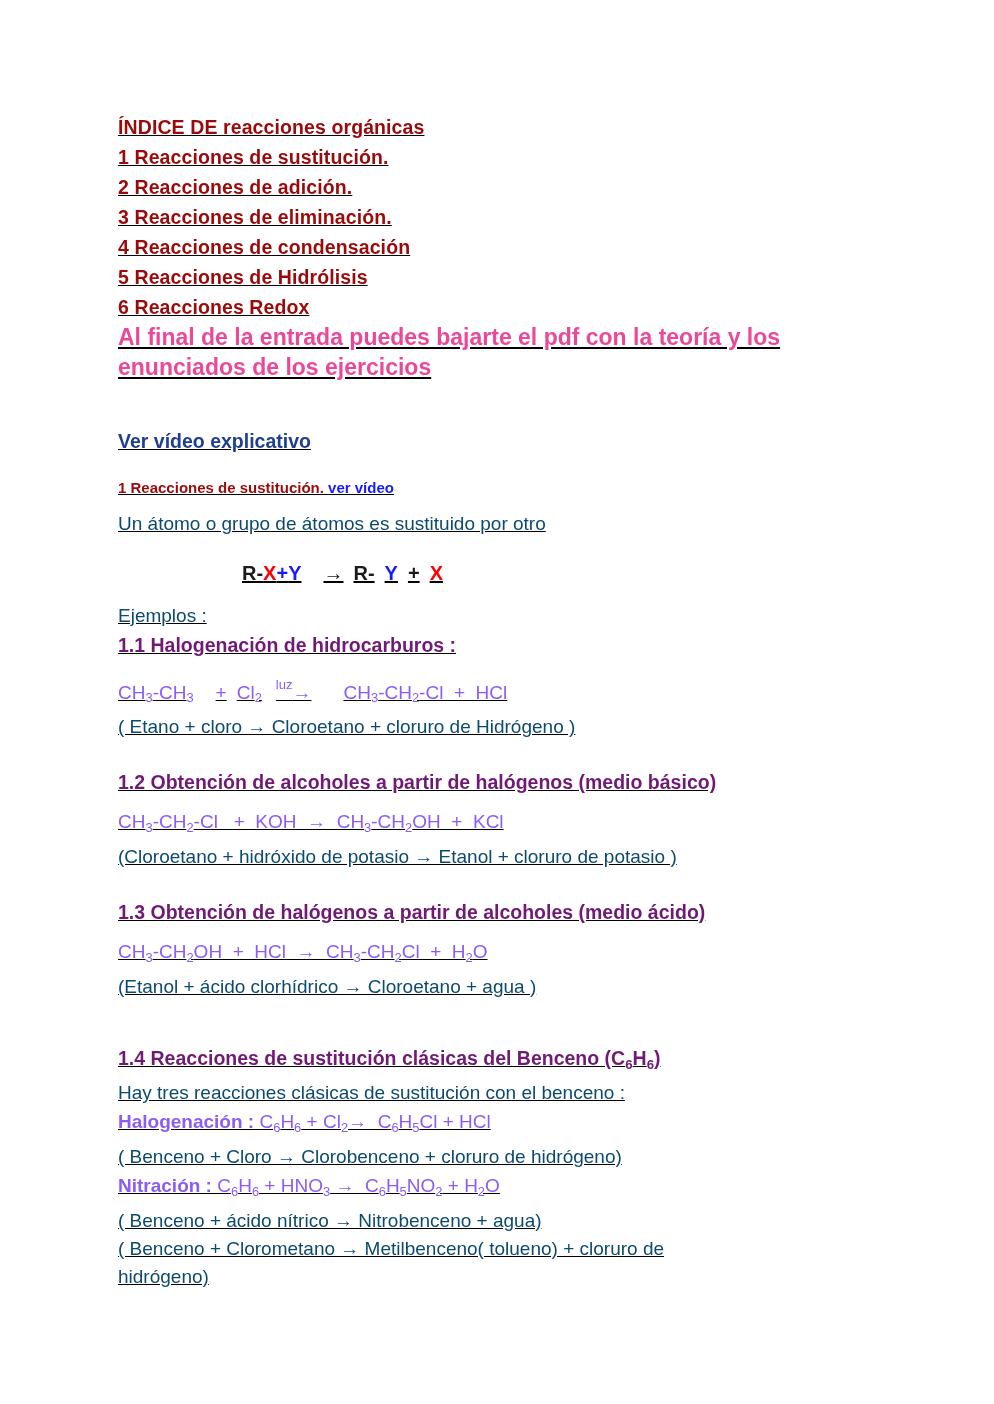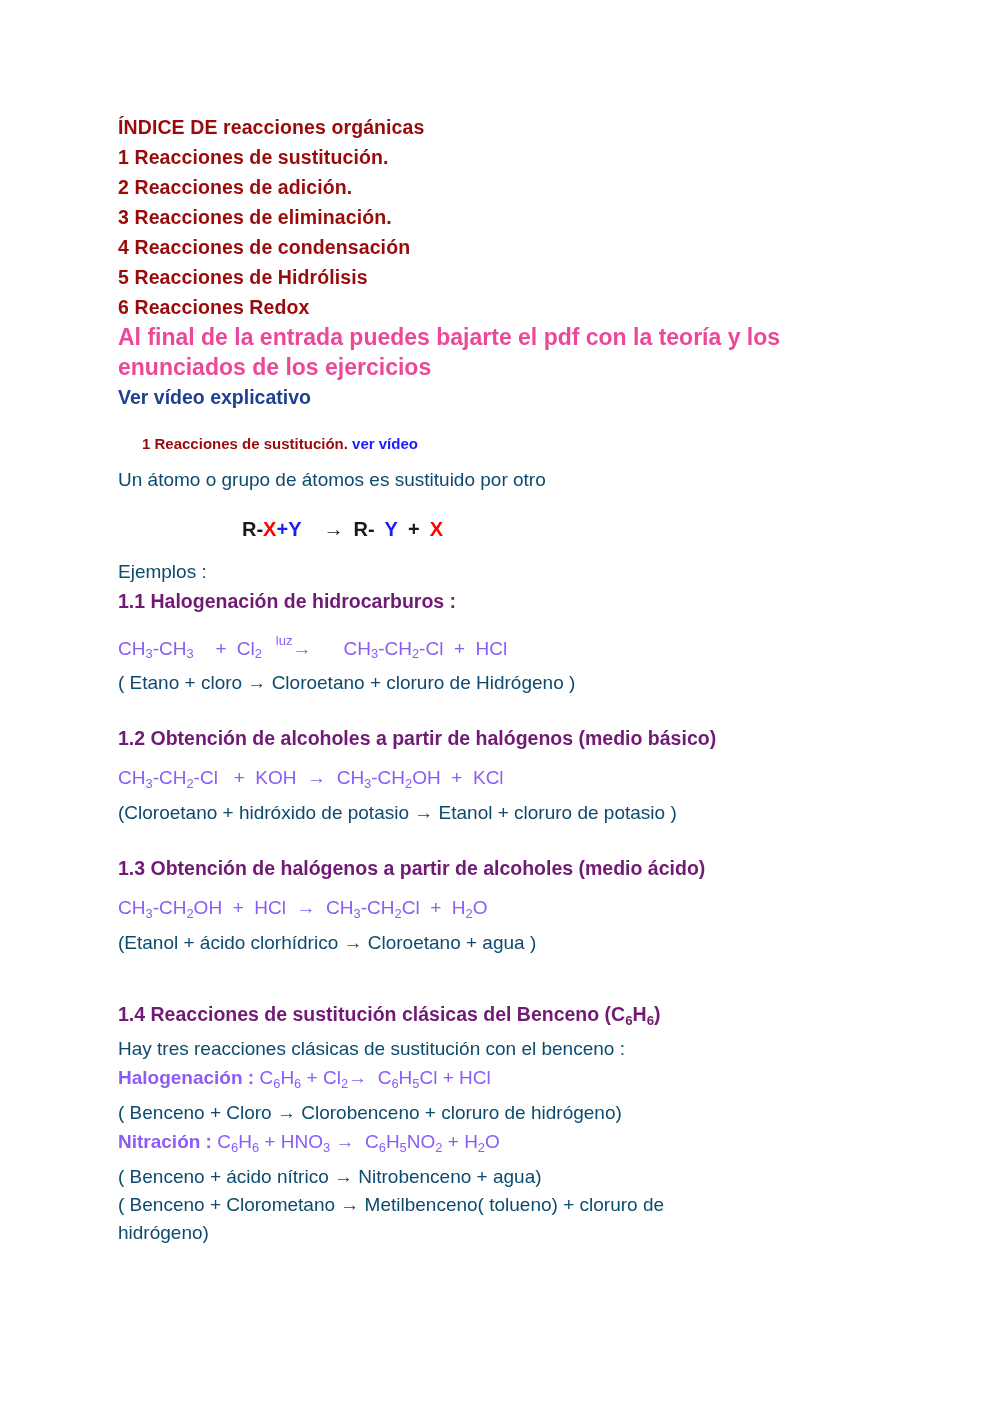--- a/index.html
+++ b/index.html
@@ -12,52 +12,53 @@
     min-height: 1404px;
     font-family: "Liberation Sans", sans-serif;
     color: #000000;
   }
   .page {
     position: relative;
     width: 994px;
     min-height: 1404px;
     box-sizing: border-box;
     padding: 112px 118px 40px 118px;
+    text-decoration: underline;
   }
   .idx-line {
     font-size: 19.5px;
     font-weight: bold;
     color: #9a0a0a;
     line-height: 30px;
     letter-spacing: 0.1px;
   }
   .idx-green {
     font-size: 23px;
     font-weight: bold;
     color: #ec4899;
     line-height: 30px;
   }
   .idx-blue {
     font-size: 19.5px;
     font-weight: bold;
     color: #1f3f8f;
     line-height: 30px;
+    margin-top: 44px;
   }
   .spacer-10 { height: 10px; }
   .spacer-14 { height: 14px; }
   .spacer-16 { height: 16px; }
   .spacer-20 { height: 20px; }
   .spacer-26 { height: 26px; }
 
   .small-head {
     font-size: 15px;
     font-weight: bold;
     color: #9a0a0a;
     line-height: 24px;
-    margin-left: 24px;
   }
   .small-head .vv {
     color: #1a1aff;
   }
   .body-text {
     font-size: 19px;
     color: #0c4a6e;
     line-height: 28px;
   }
   .eq-center {

